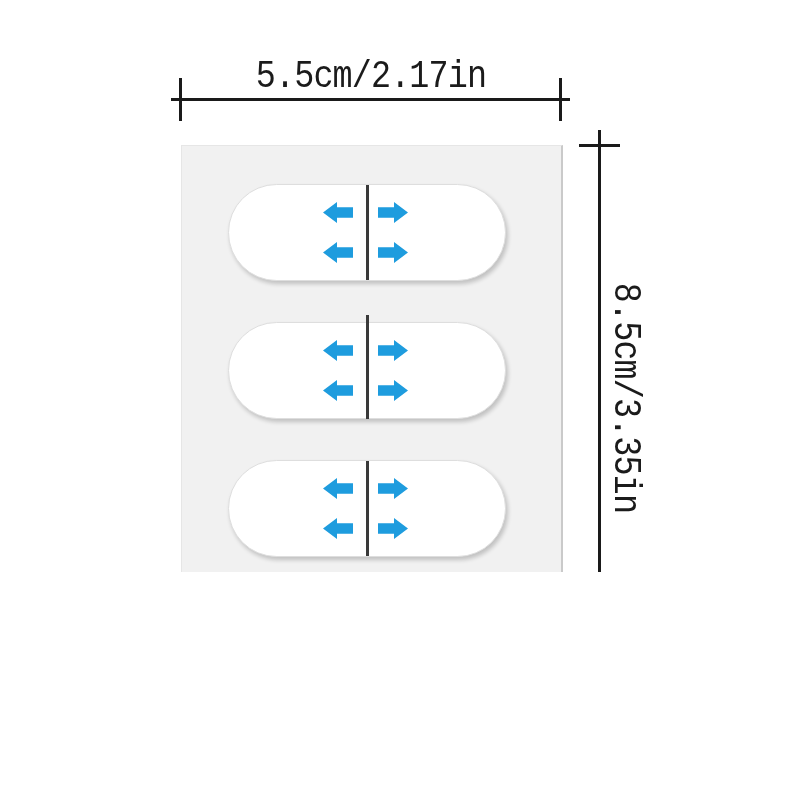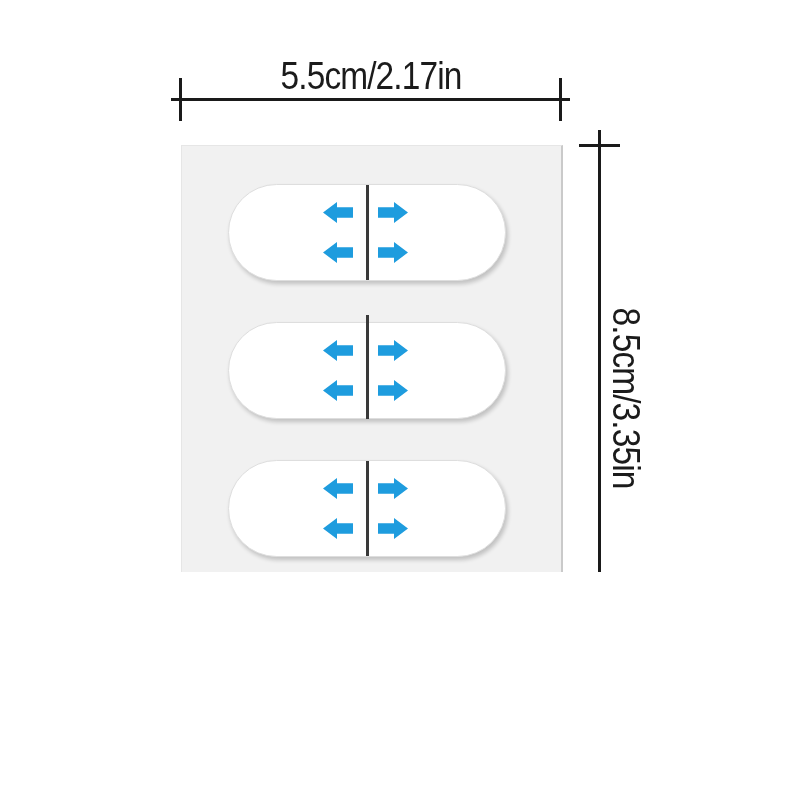--- a/index.html
+++ b/index.html
@@ -1,18 +1,18 @@
 <!DOCTYPE html>
 <html><head>
 <meta charset="utf-8">
 <style>
   html,body{margin:0;padding:0;background:#ffffff;}
   .canvas{
     position:relative;width:800px;height:572px;background:#ffffff;overflow:hidden;
-    font-family:Liberation Sans, sans-serif;
+    font-family:Liberation Mono, monospace;
     --dim-line:#1a1a1a; --arrow:#1e9cde; --divider:#3a3a3a;
     --sheet-bg:#f1f1f1; --pill-bg:#ffffff;
   }
 
   
   .dim-label{
     position:absolute;white-space:nowrap;color:#1b1b1b;
     font-size:38px;font-weight:500;letter-spacing:-1px;
   }
   .dim-label.h{left:371px;top:76px;transform:translate(-50%,-50%) scaleX(0.88);}

